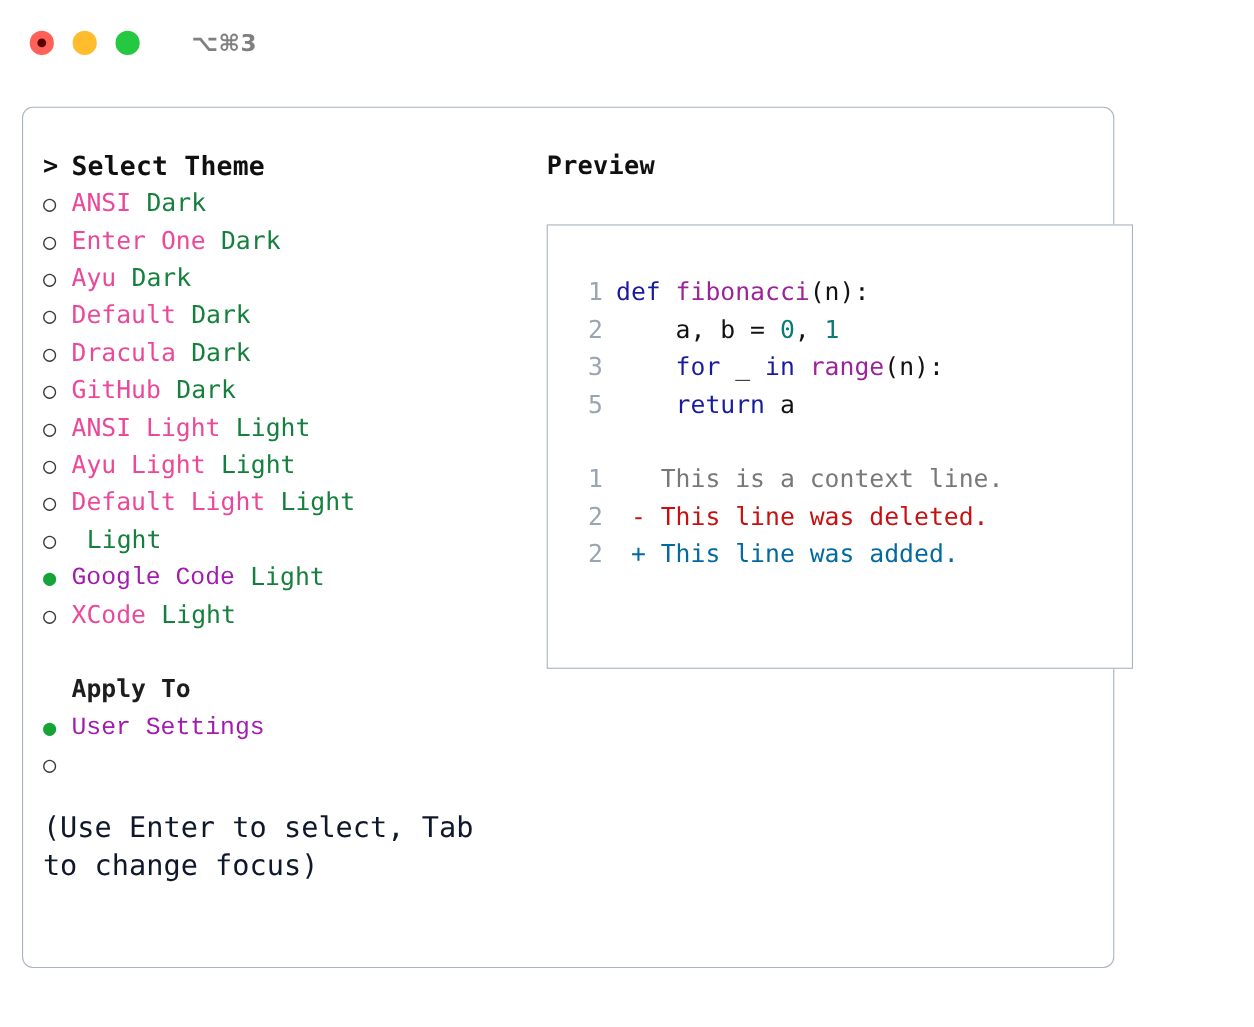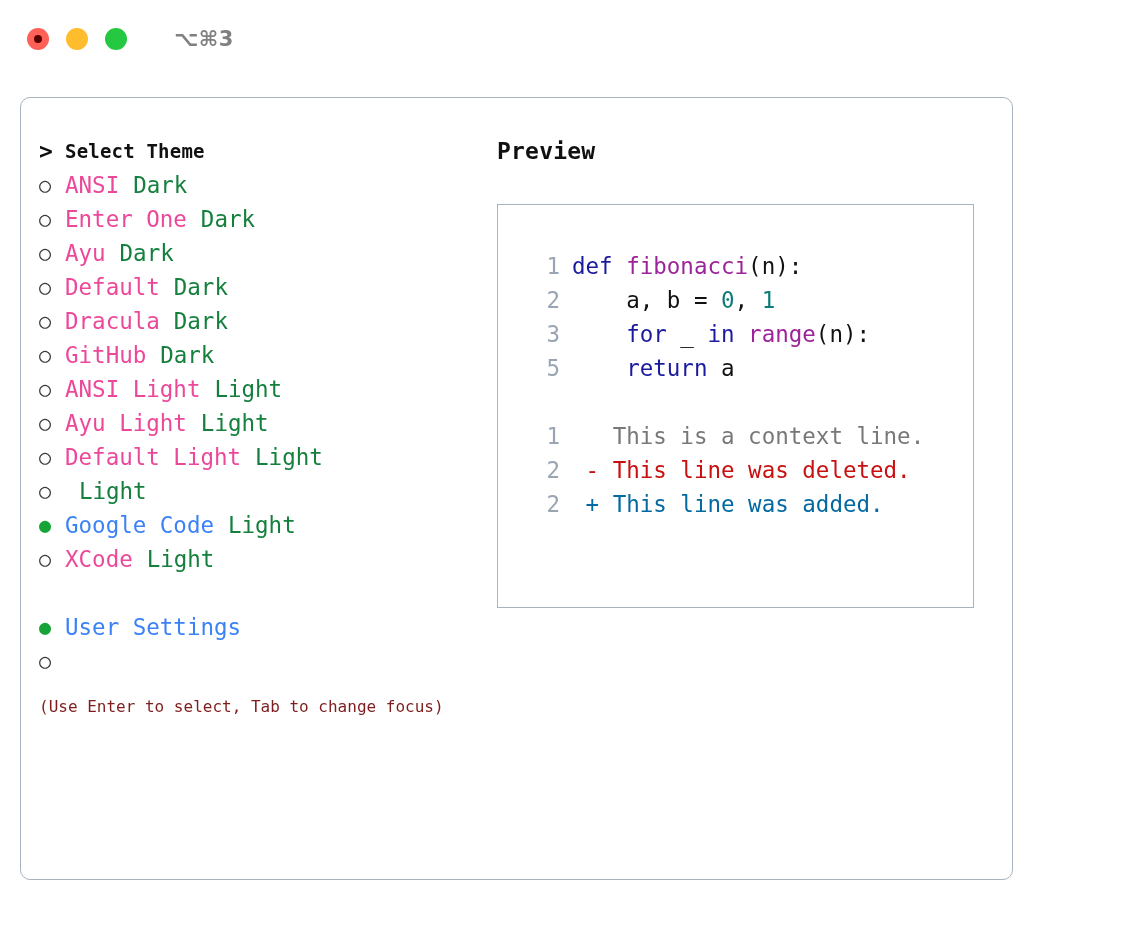--- a/index.html
+++ b/index.html
@@ -104,44 +104,44 @@
   }
   .marker.selected { color: #16a338; font-size: 20px; }
   .marker.caret {
     color: #0e0e0e;
     font-weight: bold;
     font-size: 23px;
   }
 
   #list-heading {
     font-weight: bold;
-    font-size: 19px;
+    font-size: 24px;
     color: #101010;
     letter-spacing: 0.2px;
   }
 
   .item-label { color: #ec4899; }
-  .item-label.sel { color: #3b82f6; }
+  .item-label.sel { color: #a21caf; font-family: Liberation Mono, monospace; }
   .item-variant {
     color: #15803d;
     margin-left: 0.62em;
   }
 
   .spacer-row { height: 34px; }
 
   #apply-heading {
     font-size: 22.5px;
     color: #1d1d1d;
     font-weight: 600;
   }
 
   #hint-block {
-    margin-top: 12px;
-    font-size: 16px;
-    color: #7f1d1d;
+    margin-top: 24px;
+    font-size: 26px;
+    color: #0f172a;
     line-height: 34px;
     width: 410px;
     white-space: normal;
   }
 
   
   #preview-column {
     position: absolute;
     left: 476px;
     top: 36px;
@@ -149,25 +149,25 @@
   }
   #preview-heading {
     font-size: 23px;
     font-weight: bold;
     color: #101010;
     line-height: 34px;
     letter-spacing: 0.2px;
   }
   #code-card {
     margin-top: 36px;
-    width: 477px;
+    width: 533px;
     height: 404px;
     border: 1.4px solid #a9b3c0;
     background: #ffffff;
-    padding: 44px 0 0 36px;
+    padding: 44px 0 0 24px;
   }
   .code-line {
     font-size: 22.5px;
     line-height: 34px;
     white-space: pre;
     color: #111111;
   }
   .ln {
     display: inline-block;
     width: 26px;
@@ -266,20 +266,24 @@
           </div>
           <div class="row">
             <span class="marker">○</span>
             <span class="item-label">XCode</span>
             <span class="item-variant">Light</span>
           </div>
         </div>
 
       <div class="spacer-row"></div>
 
+      <div class="row">
+        <span class="marker"></span>
+        <span id="apply-heading">Apply To</span>
+      </div>
 
       <div id="apply-options">
           <div class="row">
             <span class="marker selected">●</span>
             <span class="item-label sel">User Settings</span>
           </div>
           <div class="row">
             <span class="marker">○</span>
           </div>
         </div>

